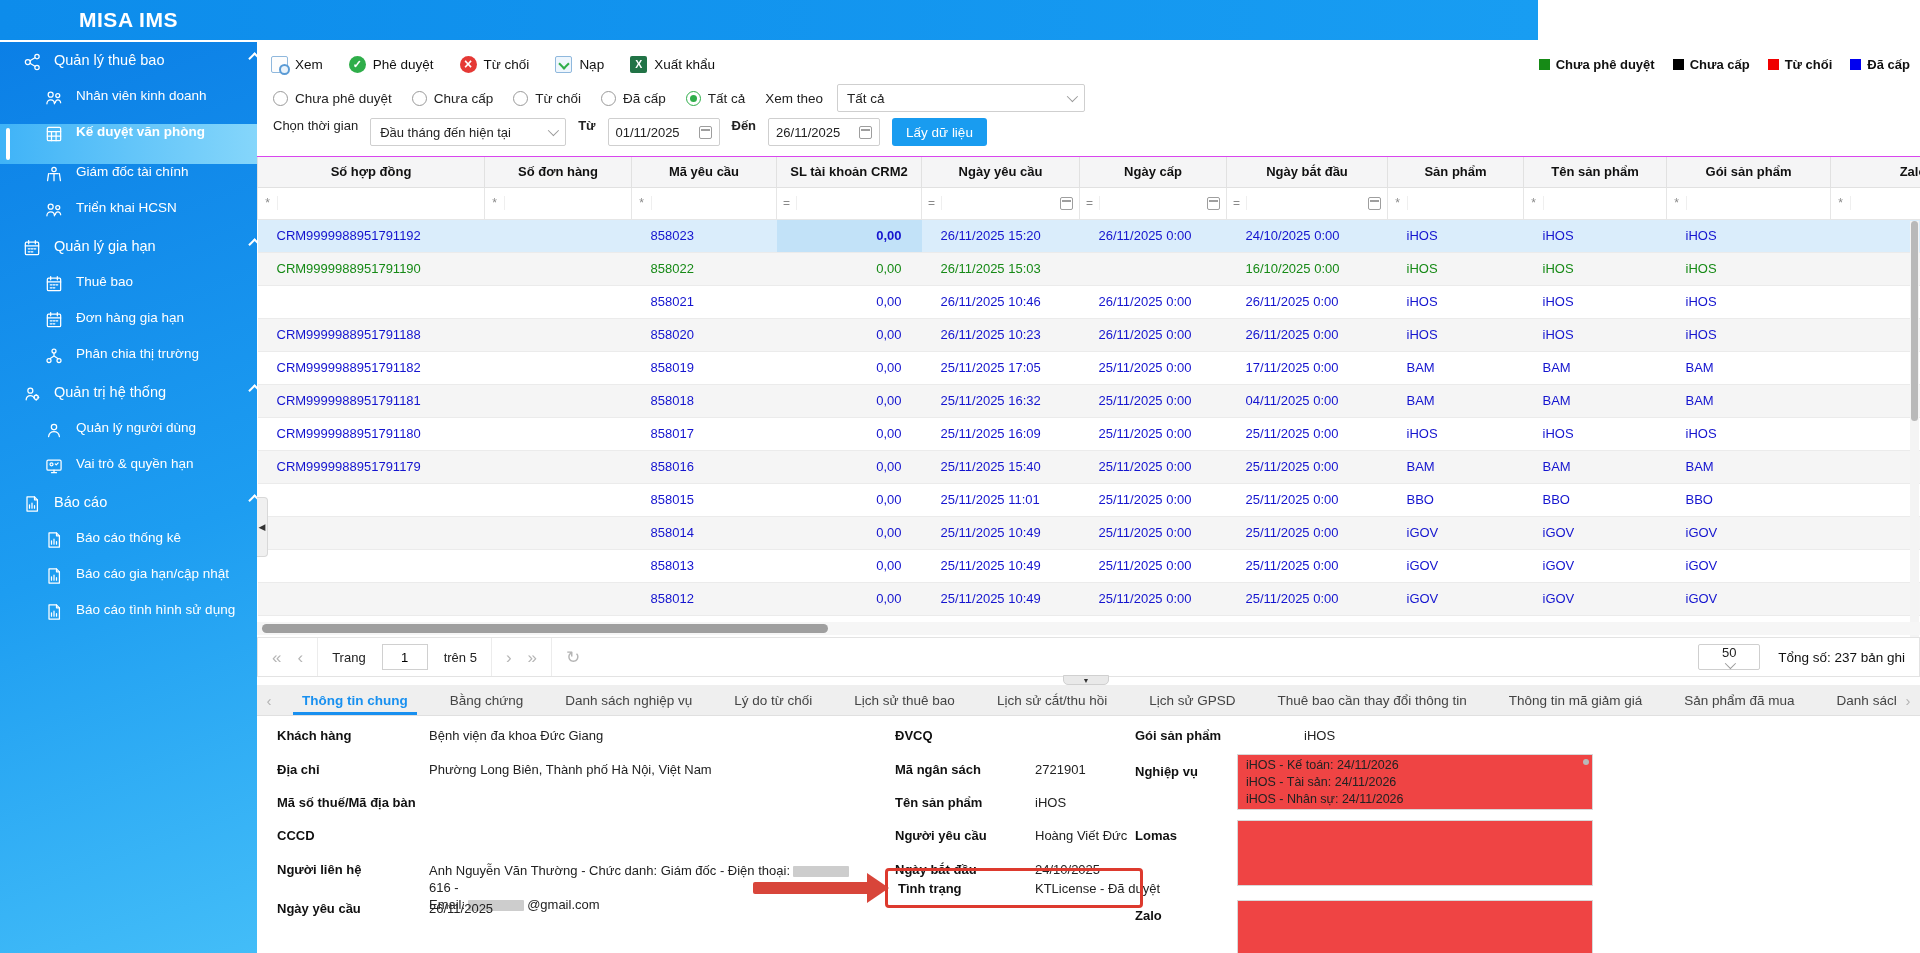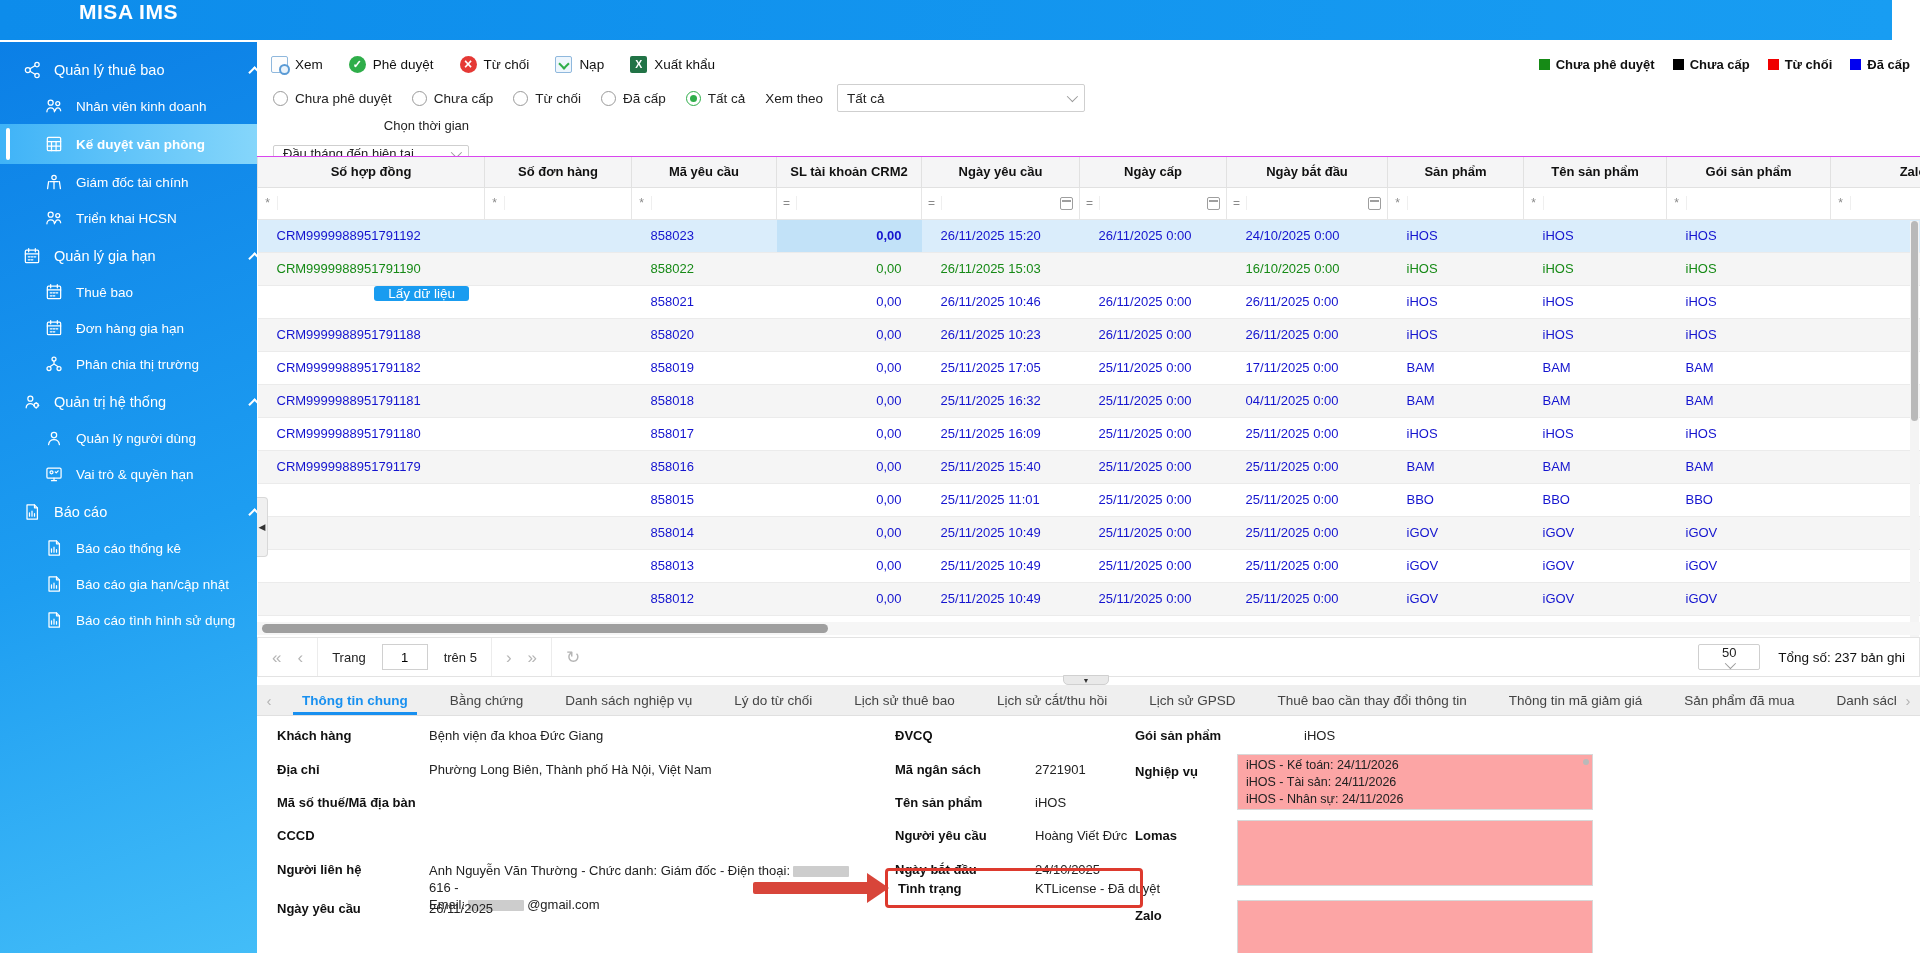--- a/index.html
+++ b/index.html
@@ -1,33 +1,33 @@
 <!DOCTYPE html>
 <html><head>
 <meta charset="utf-8">
 <style>
   * { box-sizing: border-box; margin: 0; padding: 0; }
   html,body { width:1920px; height:953px; overflow:hidden;
     font-family:"Liberation Sans", sans-serif; font-size:13px; color:#222; background:#fff; position:relative; }
 
   
-  .topbar { position:absolute; left:0; top:0; width:1892px; height:42px;
+  .topbar { position:absolute; left:0; top:0; width:1538px; height:42px;
     background:linear-gradient(90deg,#0d8ceb,#189df2); border-bottom:2px solid #fff;
-    display:flex; align-items:flex-start; z-index:5; }
+    display:flex; align-items:center; z-index:5; }
   .logo { width:257px; text-align:center; color:#fff; font-size:21px; font-weight:bold; letter-spacing:.5px; }
   .topbar-right { position:absolute; right:14px; top:0; height:42px; display:flex; align-items:center; gap:14px; }
   .help-btn { border:1px solid #fff; color:#fff; border-radius:3px; padding:5px 14px; font-size:13px; background:transparent; cursor:pointer; }
   .avatar { width:30px; height:30px; border-radius:50%; background:#f2f4f6; position:relative; overflow:hidden; }
   .avatar::before { content:""; position:absolute; left:9px; top:5px; width:12px; height:12px; border-radius:50%; background:#c3cad1; }
   .avatar::after { content:""; position:absolute; left:3px; top:18px; width:24px; height:16px; border-radius:50%; background:#c3cad1; }
 
   
   .sidebar { position:absolute; left:0; top:42px; width:257px; height:911px;
     background:linear-gradient(160deg,#0b7fe6 0%,#1d9df1 55%,#43bdf8 100%); padding-top:8px; }
-  .sb-item { position:relative; display:flex; align-items:center; gap:12px; color:#fff; cursor:pointer;
+  .sb-item { position:relative; display:flex; align-items:flex-start; gap:12px; color:#fff; cursor:pointer;
     height:36px; padding-left:22px; }
   .sb-item[data-type="child"] { padding-left:44px; font-size:13.5px; }
   .sb-item[data-type="group"] { font-size:14.5px; margin-top:2px; }
   .sb-item[data-active="true"] { background:linear-gradient(90deg,#3fb3f7,#85d6fb); font-weight:bold; height:40px; }
   .sb-item[data-active="true"]::before { content:""; position:absolute; left:6px; top:4px; bottom:4px; width:4px; background:#fff; border-radius:2px; }
   .sb-ic { width:20px; height:20px; stroke:#fff; fill:none; stroke-width:1.5; stroke-linecap:round; stroke-linejoin:round; flex:0 0 auto; }
   .sb-chev { display:none; margin-left:auto; width:9px; height:9px; border-top:2px solid #fff; border-right:2px solid #fff;
     transform:rotate(-45deg) translateY(3px); }
   .sb-item[data-chev="true"] .sb-chev { display:block; }
 
@@ -61,21 +61,21 @@
   .radio-opt { display:flex; align-items:center; gap:7px; cursor:pointer; }
   .rdo { width:15px; height:15px; border:1px solid #9a9a9a; border-radius:50%; position:relative; background:#fff; }
   .radio-opt[data-on="true"] .rdo { border:1px solid #2fae4a; }
   .radio-opt[data-on="true"] .rdo::after { content:""; position:absolute; left:3px; top:3px; width:7px; height:7px; border-radius:50%; background:#2fae4a; }
   .viewby { display:flex; align-items:center; gap:14px; }
   .selbox { border:1px solid #cfcfcf; border-radius:2px; background:#fff; height:28px; display:flex; align-items:center;
     justify-content:space-between; padding:0 9px; cursor:pointer; color:#222; }
   .chev-dn { width:8px; height:8px; border-right:1.6px solid #9a9a9a; border-bottom:1.6px solid #9a9a9a; transform:rotate(45deg) translateY(-2px); }
 
   
-  .date-row { position:absolute; left:16px; top:76px; height:30px; display:flex; align-items:flex-end; gap:12px;flex-direction:column; }
+  .date-row { position:absolute; left:16px; top:76px; height:30px; display:flex; align-items:flex-start; gap:12px; }
   .datebox { width:112px; height:28px; border:1px solid #cfcfcf; border-radius:2px; display:flex; align-items:center;
     justify-content:space-between; padding:0 7px; cursor:text; }
   .cal { width:13px; height:13px; border:1.6px solid #9e9e9e; border-radius:2px; position:relative; }
   .cal::before { content:""; position:absolute; left:1px; right:1px; top:2px; height:2px; background:#9e9e9e; }
   .load-btn { height:28px; background:#199cf0; color:#fff; border:none; border-radius:3px; padding:0 14px; font-size:13.5px; cursor:pointer; }
 
   
   .grid { position:absolute; left:0; top:114px; width:1663px; height:502px; overflow:hidden; border-top:1px solid #d946ef; }
   table { border-collapse:collapse; table-layout:fixed; width:1738px; }
   th { height:30px; background:#f5f5f6; border:1px solid #e1e1e1; border-top:none; font-size:13px; color:#111; text-align:center; font-weight:bold; overflow:hidden; white-space:nowrap; }
@@ -120,21 +120,21 @@
   .tab-strip { display:flex; overflow:hidden; flex:1; }
   .tab { padding:0 21px; display:flex; align-items:center; font-size:13.5px; color:#444; cursor:pointer; white-space:nowrap; position:relative; }
   .tab[data-active="true"] { color:#1890f0; font-weight:bold; }
   .tab[data-active="true"]::after { content:""; position:absolute; left:12px; right:12px; bottom:0; height:3px; background:#1890f0; }
 
   
   .detail { position:absolute; left:0; top:674px; width:1663px; height:248px; background:#fff; overflow:hidden;padding-left:30px; }
   .fld-label { font-weight:bold; color:#111; font-size:13px; white-space:nowrap; }
   .fld-val { color:#222; font-size:13px; white-space:nowrap; }
   .redact { display:inline-block; width:56px; height:11px; background:#cdcdcd; border-radius:1px; filter:blur(.7px); vertical-align:middle; margin:0 3px; }
-  .dbox { position:absolute; border:1px solid #d8d8d8; background:#fca5a5; }
+  .dbox { position:absolute; border:1px solid #d8d8d8; background:#ef4444; }
   .dbox .dot { position:absolute; right:3px; top:4px; width:6px; height:6px; border-radius:50%; background:#b9b9b9; }
   .nv-line { font-size:12.5px; line-height:17px; color:#222; padding-left:8px; white-space:nowrap; }
   .hl-box { position:absolute; left:628px; top:152px; width:258px; height:40px; border:3px solid #dd3a2e; border-radius:4px; }
   .arrow-shaft { position:absolute; left:496px; top:166px; width:118px; height:12px; background:#d8453a; border-radius:2px; }
   .arrow-head { position:absolute; left:610px; top:157px; width:0; height:0;
     border-top:15px solid transparent; border-bottom:15px solid transparent; border-left:22px solid #d8453a; }
 </style>
 </head>
 <body>
 

